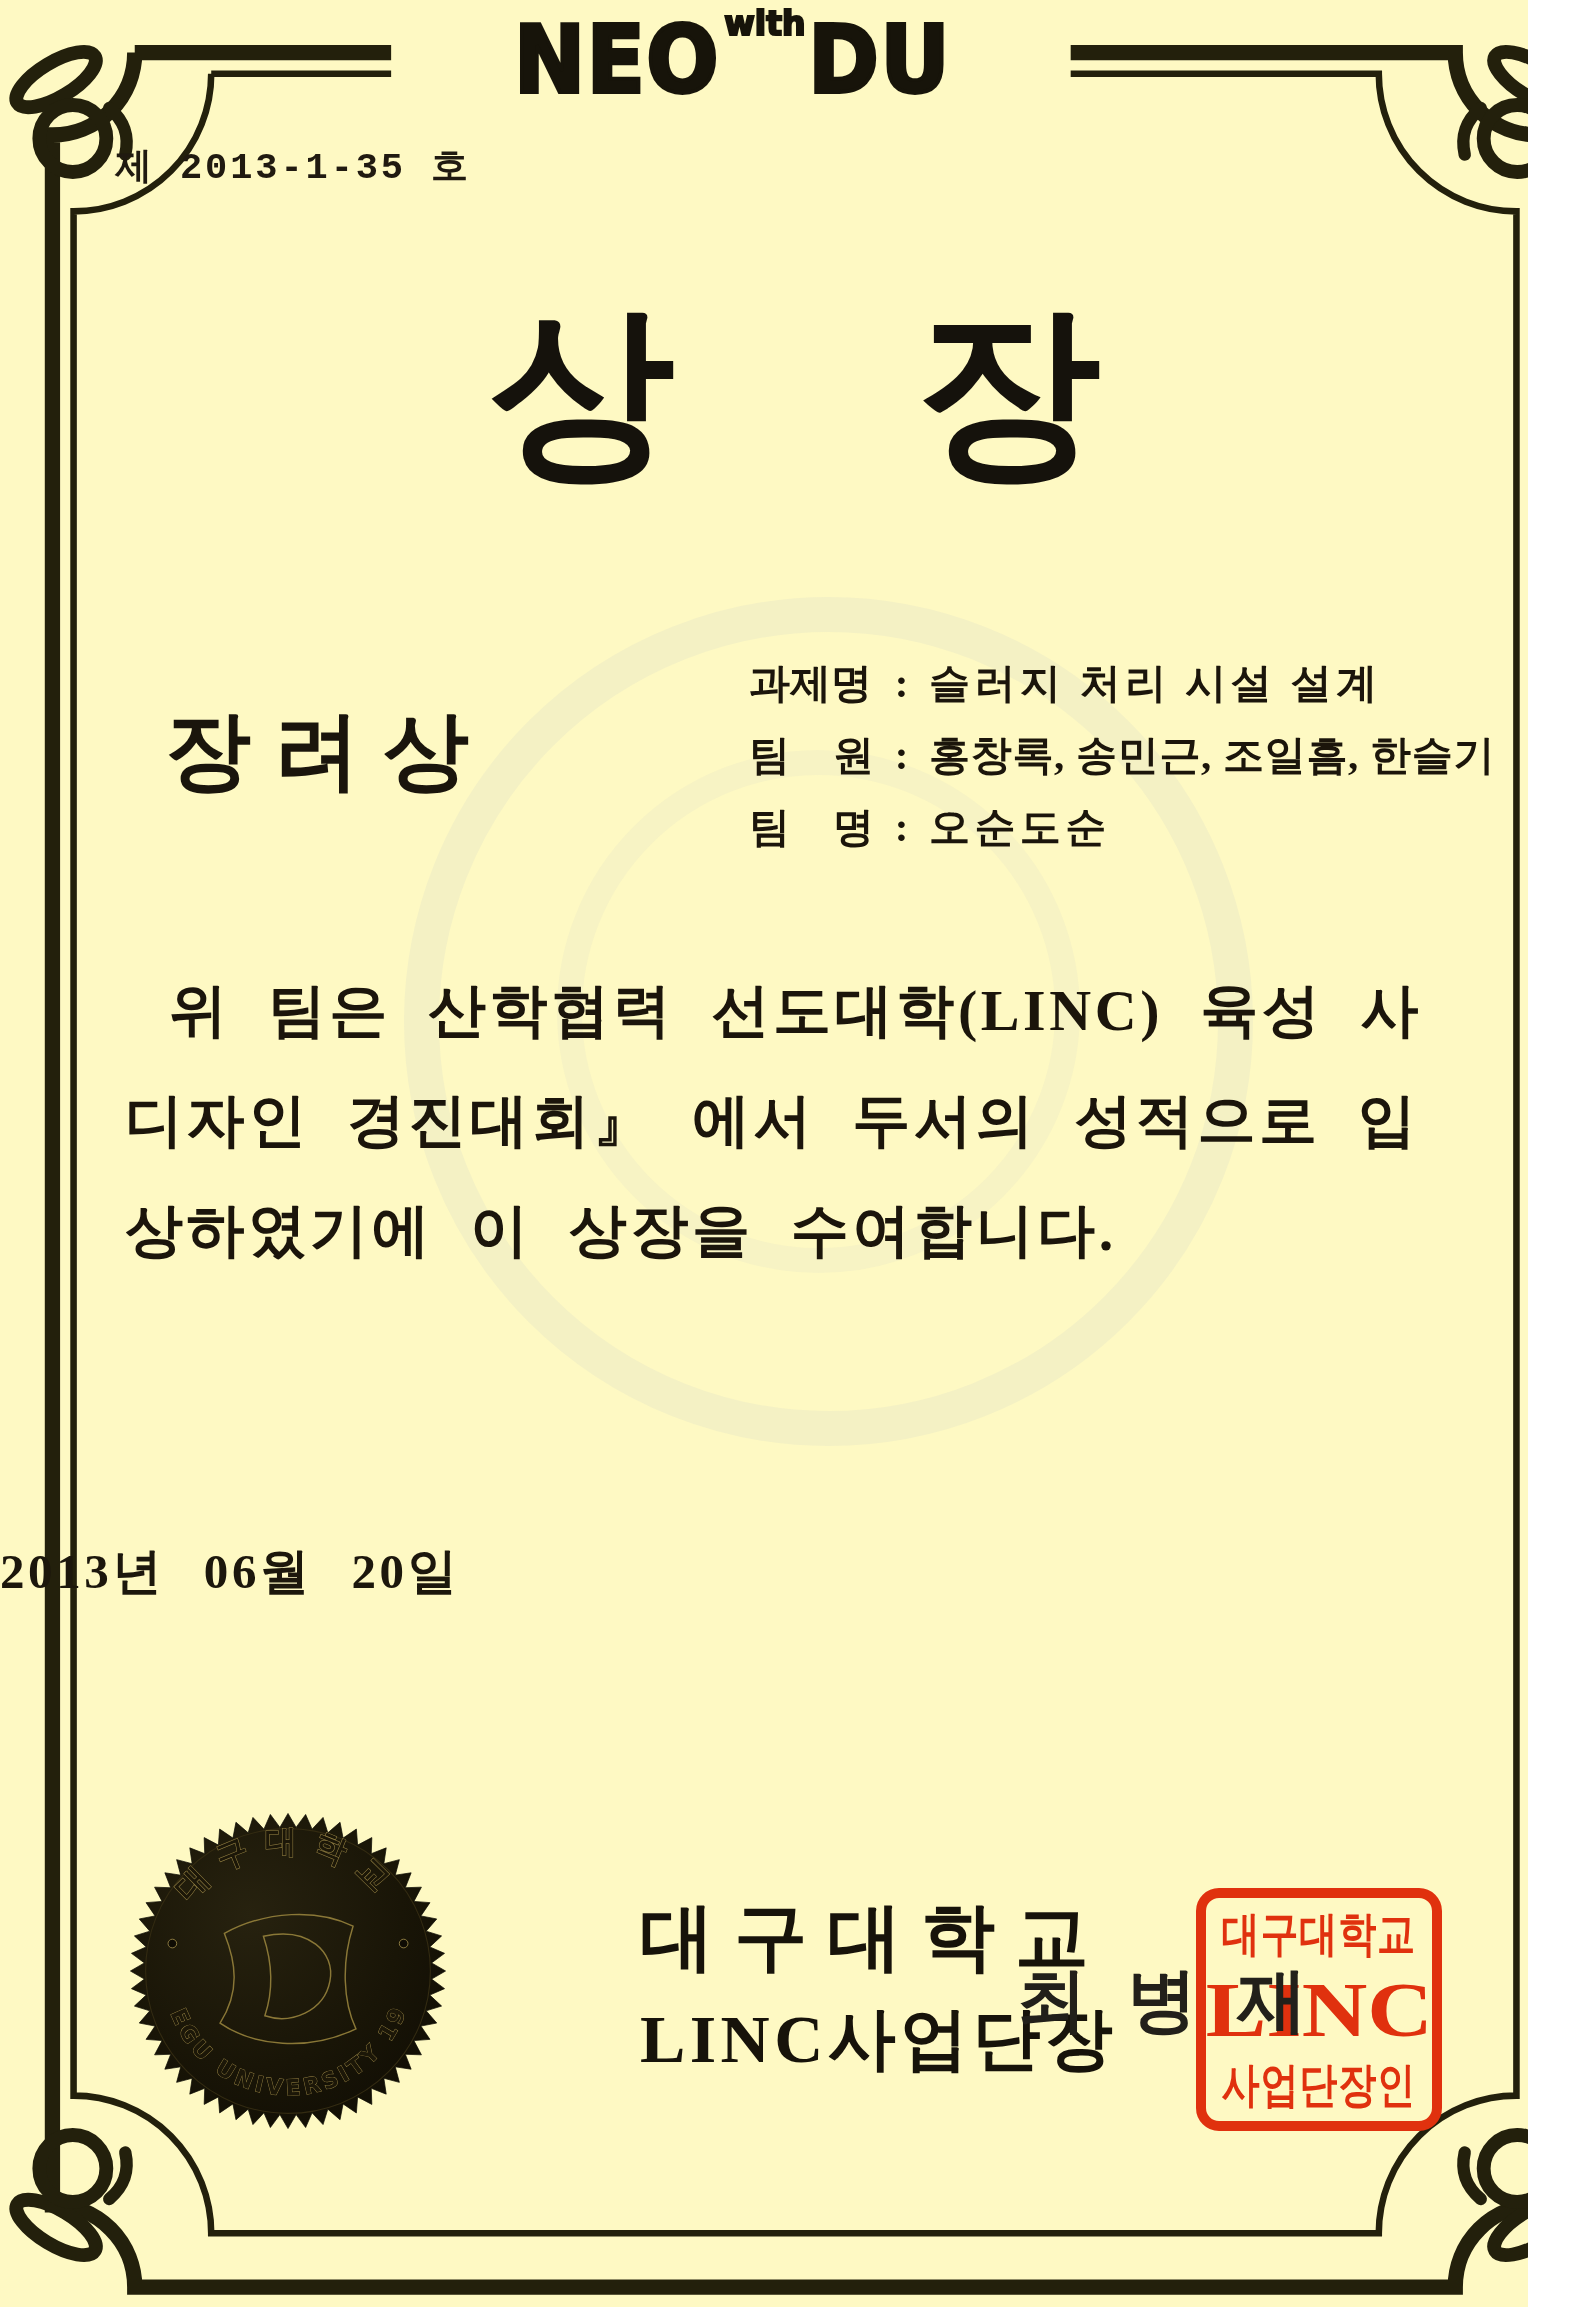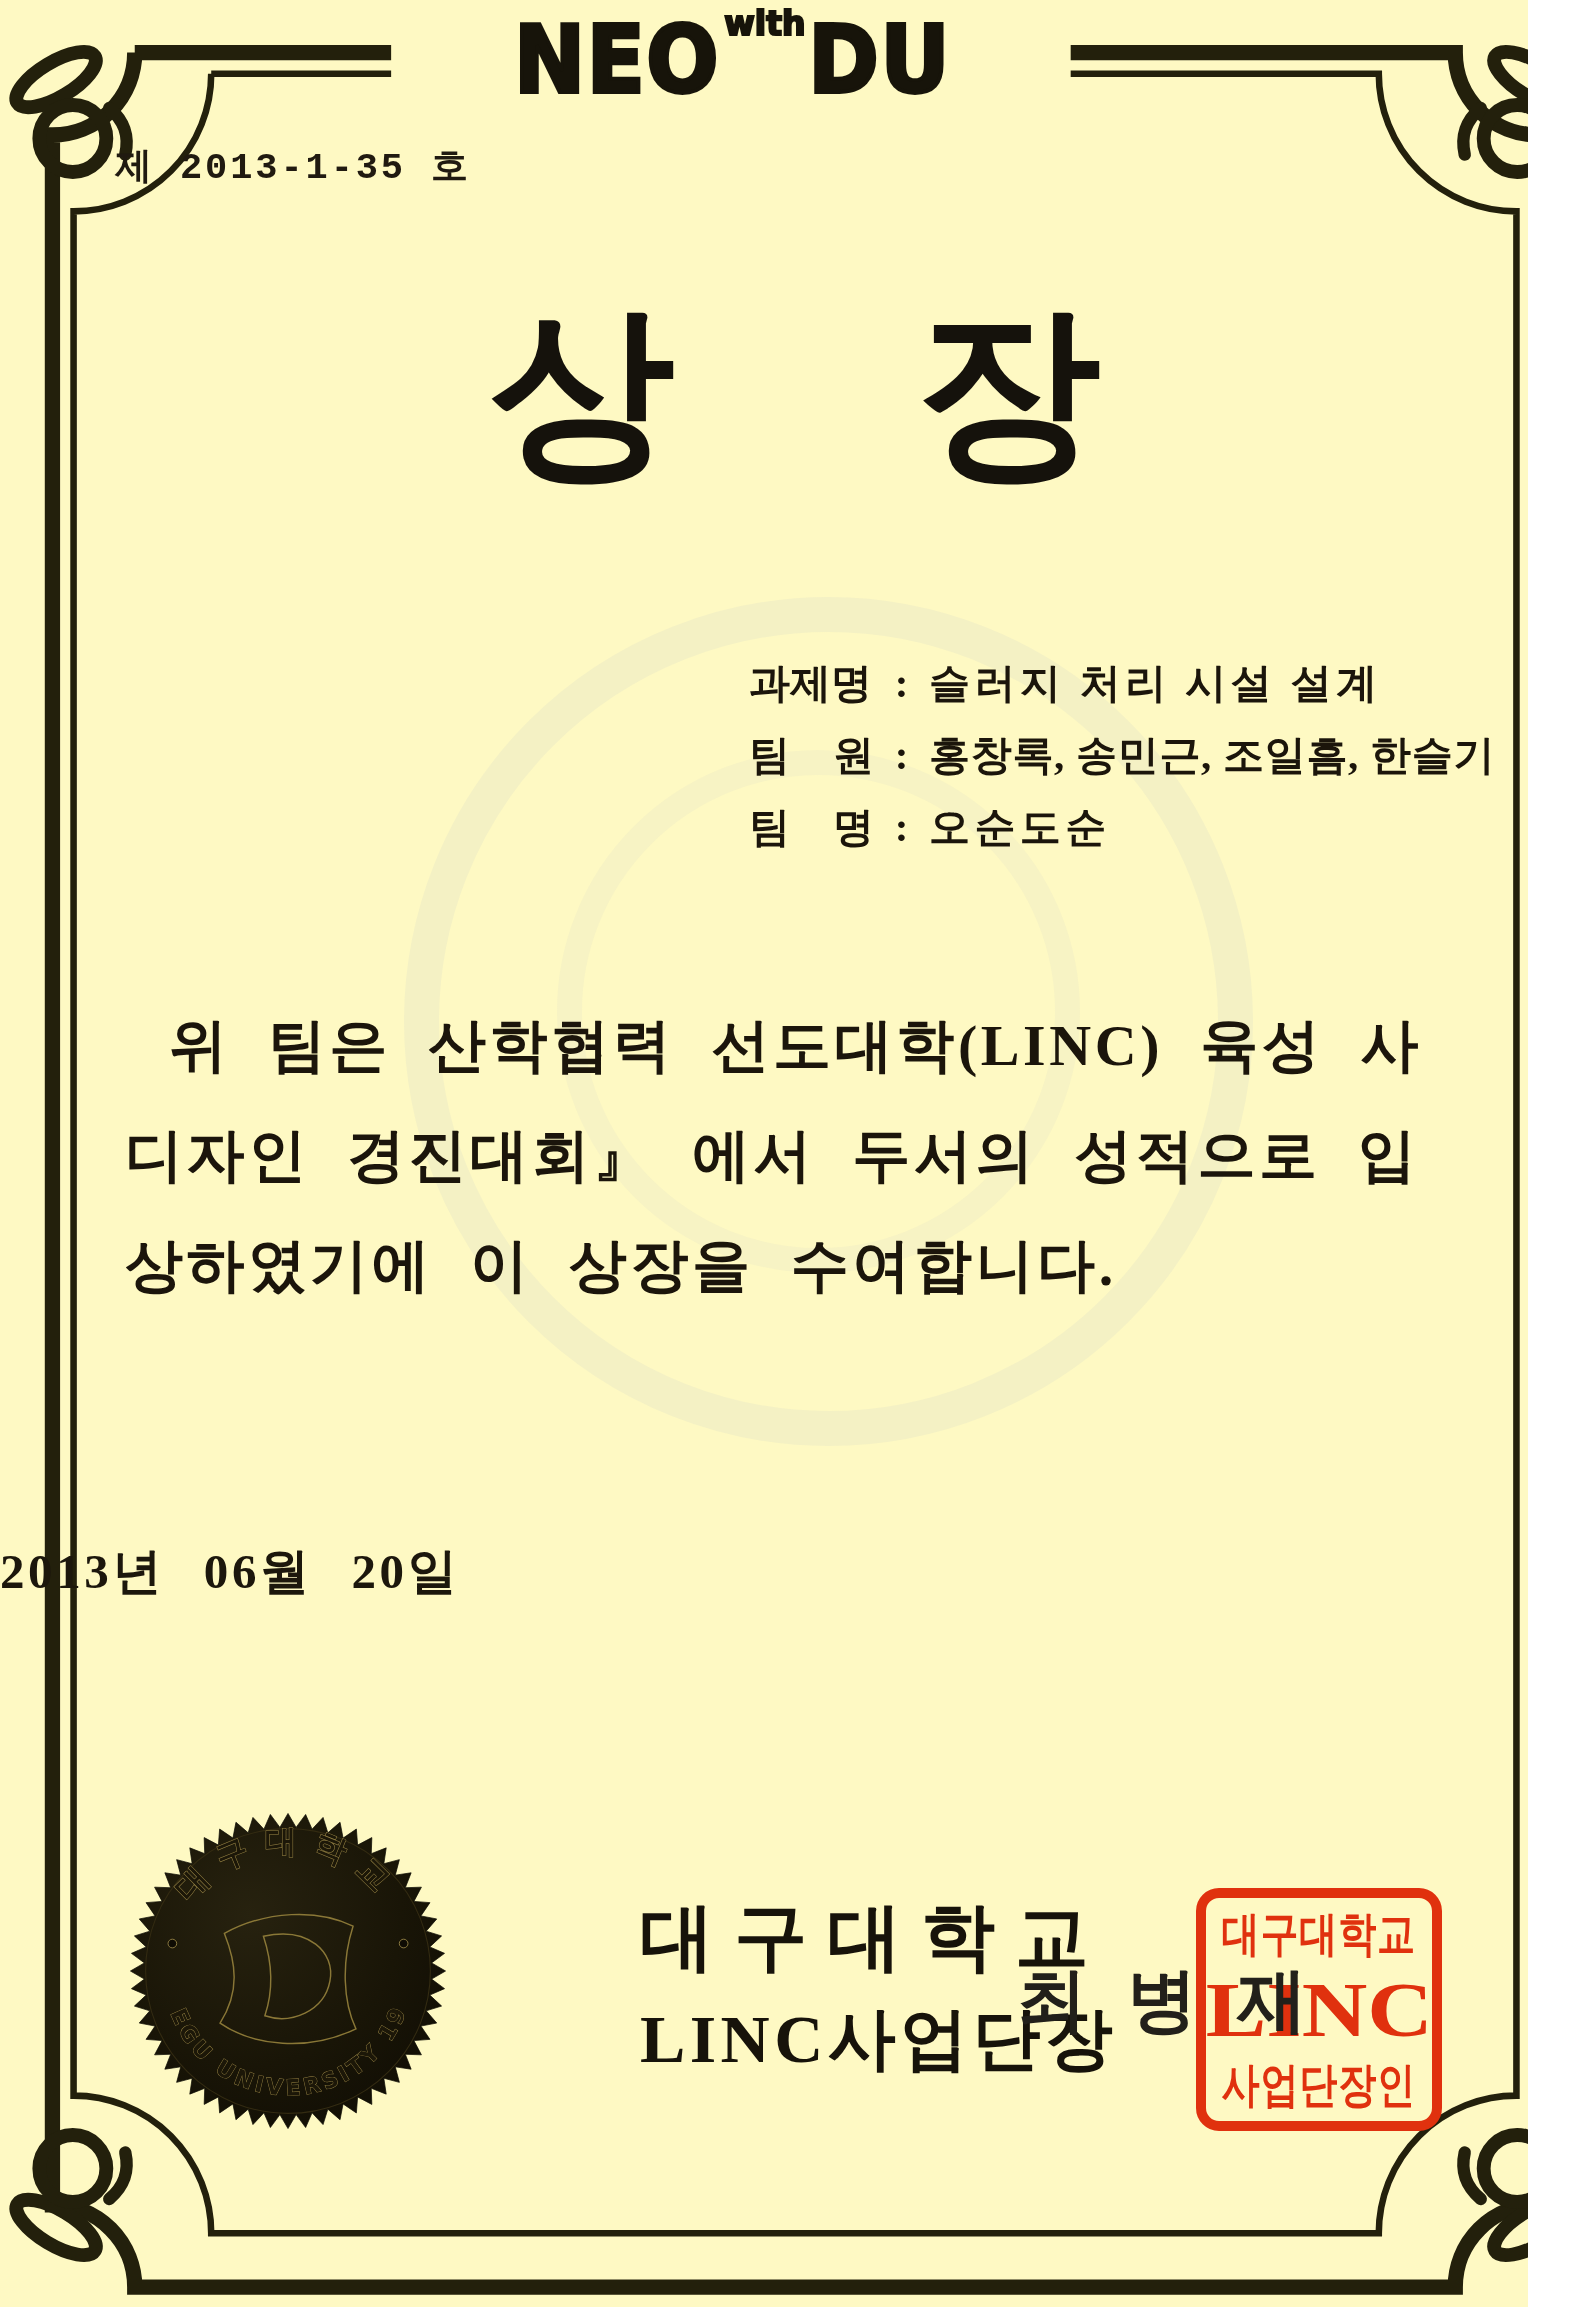--- a/index.html
+++ b/index.html
@@ -49,21 +49,21 @@
   }
   
   .details{position:absolute;left:749px;top:661px;width:772px;font-size:41px;color:#1b150b;}
   .detail-row{margin-bottom:27px;white-space:nowrap;line-height:1.1;}
   .dlabel{display:inline-block;width:125px;text-align:justify;text-align-last:justify;font-weight:bold;}
   .dcolon{display:inline-block;width:55px;text-align:center;font-weight:bold;}
   .dvalue{letter-spacing:4.4px;font-weight:bold;}
   .detail-row.members .dvalue{letter-spacing:0.7px;}
   
   .body-text{
-    position:absolute;left:125px;top:991px;width:1361px;
+    position:absolute;left:125px;top:956px;width:1361px;
     font-size:58px;line-height:110px;font-weight:bold;color:#1b150b;
     word-spacing:19px;letter-spacing:3.6px;white-space:nowrap;
   }
   .body-text .line:first-child{text-indent:44px;}
   
   .date-line{
     position:absolute;left:0;top:1539px;width:1590px;text-align:left;
     font-size:49px;letter-spacing:3.6px;word-spacing:23px;font-weight:bold;color:#1c170c;
   }
   
@@ -128,20 +128,21 @@
     <span class="du">DU</span>
   </div>
 
   <div class="doc-number">제 2013-1-35 호</div>
 
   <div class="title">
     <span>상</span>
     <span>장</span>
   </div>
 
+  <div class="award-name">장려상</div>
 
   <div class="details">
     <div class="detail-row">
       <span class="dlabel">과제명</span><span class="dcolon">:</span><span class="dvalue">슬러지 처리 시설 설계</span>
     </div>
     <div class="detail-row members">
       <span class="dlabel">팀 원</span><span class="dcolon">:</span><span class="dvalue">홍창록, 송민근, 조일흠, 한슬기</span>
     </div>
     <div class="detail-row">
       <span class="dlabel">팀 명</span><span class="dcolon">:</span><span class="dvalue">오순도순</span>

